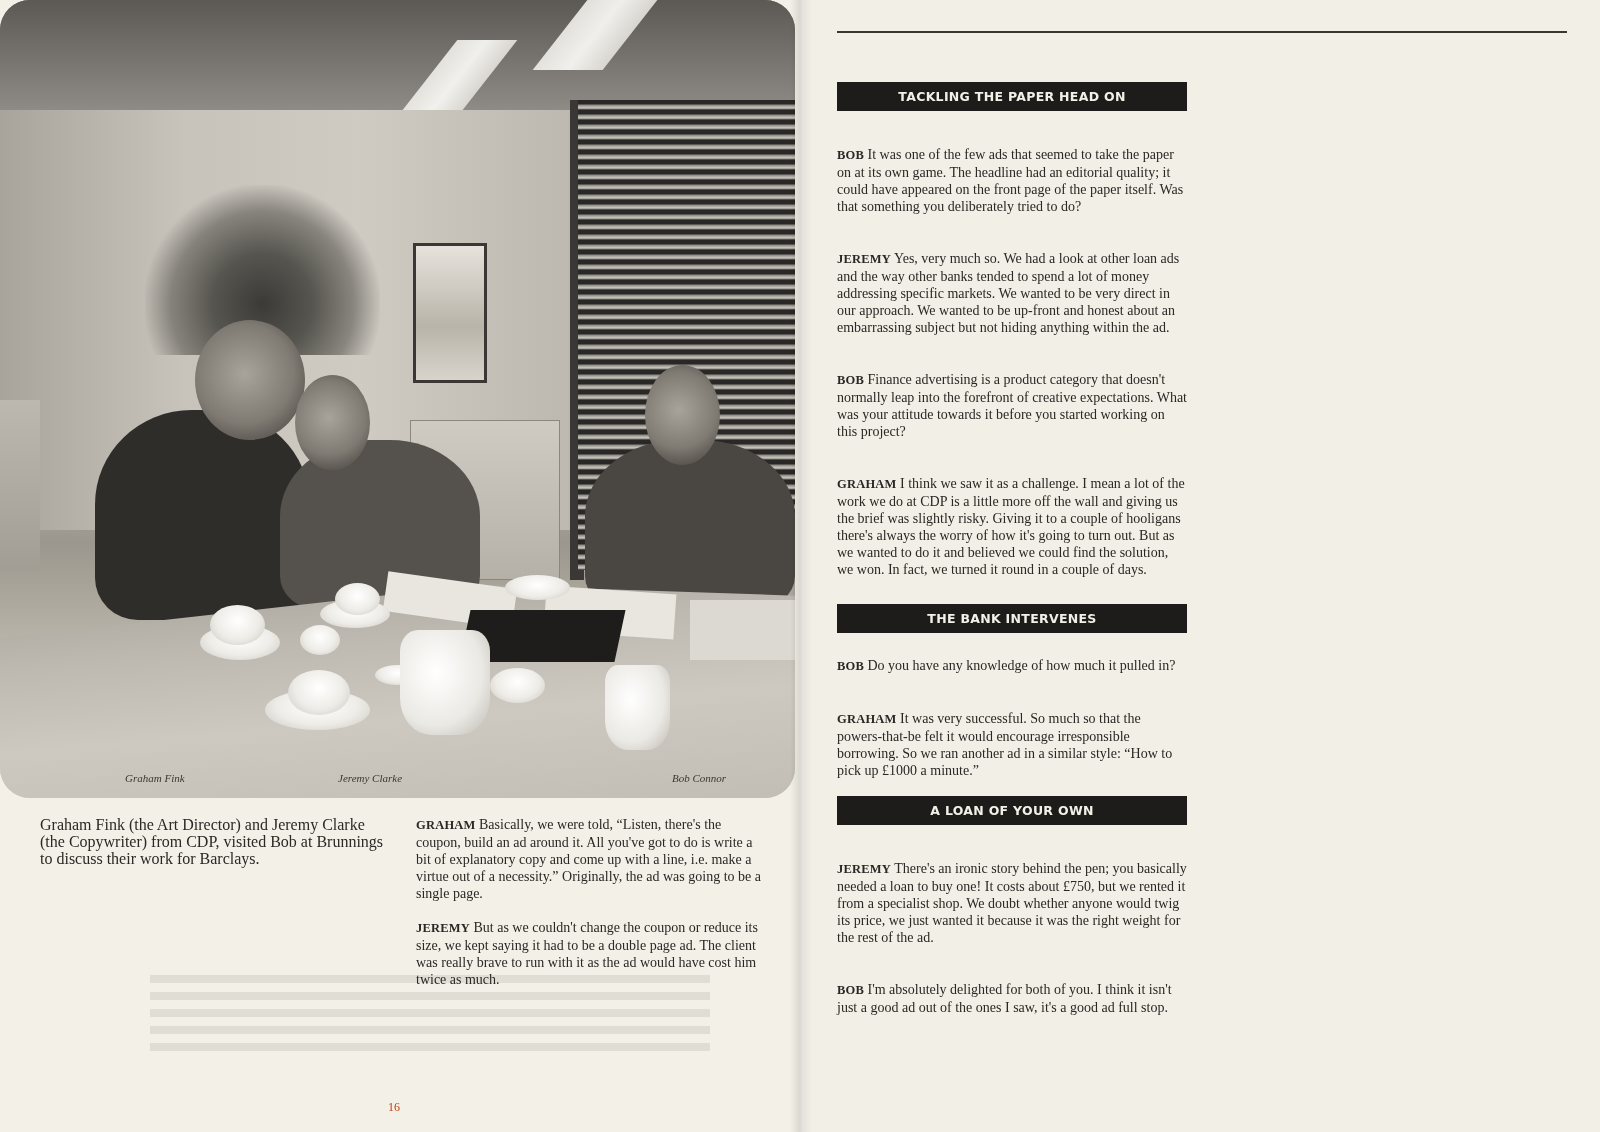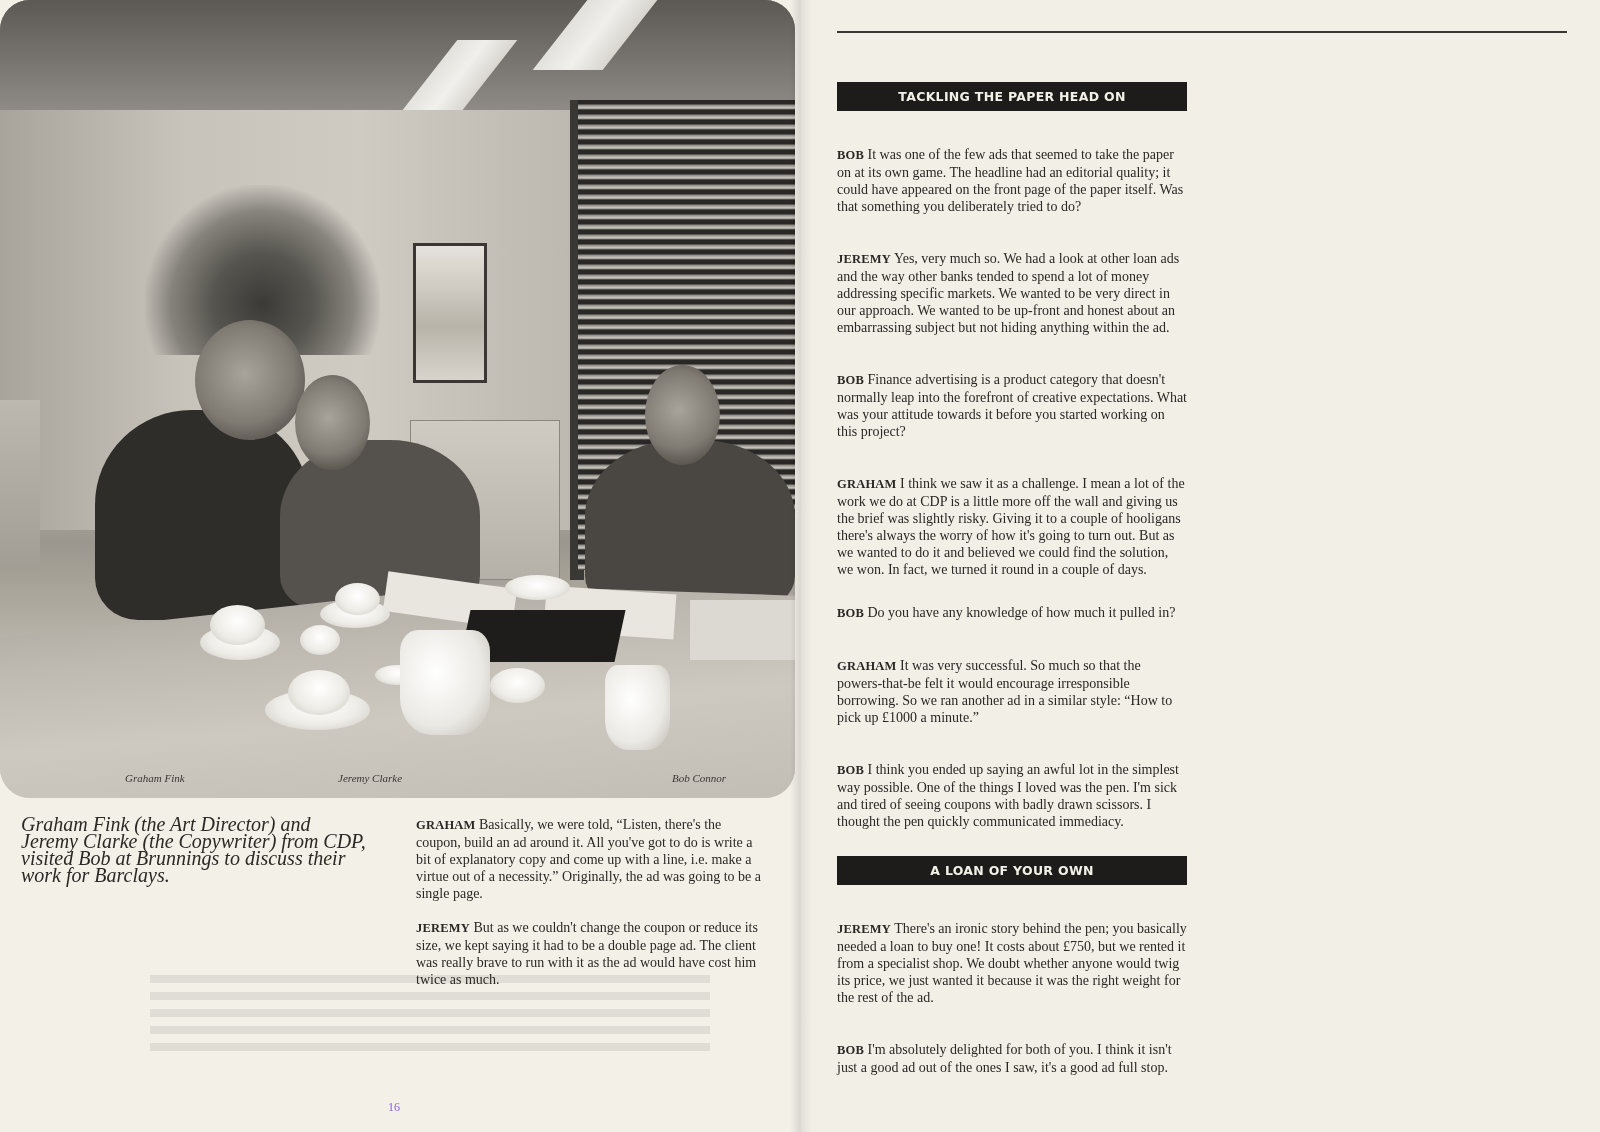--- a/index.html
+++ b/index.html
@@ -42,25 +42,25 @@
     .interview-bar { position: absolute; left: 37px; top: 30px; width: 725px; height: 42px; }
     .interview-line-top { position: absolute; left: 0; top: 0; width: 725px; height: 3px; background: #2b2926; }
     .interview-title { position: absolute; left: 0; top: 4px; width: 725px; text-align: center;
       font-family: "DejaVu Sans", sans-serif; font-weight: bold; font-size: 15px; letter-spacing: 1px; color: #2a2724; transform: scaleY(1.2); }
     .interview-band { position: absolute; left: 0; top: 27px; width: 725px; height: 14px; background: #2b2926; }
 
     
     .name-caption { position: absolute; top: 772px; font-style: italic; font-size: 11px; color: #3a3733; }
 
     
-    .intro { position: absolute; left: 21px; top: 816px; width: 345px; font-style: italic; font-size: 20px; line-height: 17px; color: #2b2825; }
+    .intro { position: absolute; left: 40px; top: 816px; width: 345px; font-size: 16px; line-height: 17px; color: #2b2825; }
     .col-left { position: absolute; left: 416px; top: 816px; width: 345px; }
     .para { font-size: 14px; line-height: 17px; margin-bottom: 17px; color: #2a2724; }
     .speaker { font-weight: bold; font-size: 12.5px; letter-spacing: 0.2px; }
-    .page-number { position: absolute; left: 388px; top: 1100px; font-size: 12px; color: #8b5cf6; }
+    .page-number { position: absolute; left: 388px; top: 1100px; font-size: 12px; color: #c2410c; }
     .ghost { position: absolute; left: 150px; top: 975px; width: 560px; height: 85px; opacity: 0.08;
       background: repeating-linear-gradient(180deg, #000 0px, #000 8px, transparent 8px, transparent 17px); }
 
     
     .rule-top { position: absolute; left: 837px; top: 31px; width: 730px; height: 2px; background: #3a3733; }
     .col-right { position: absolute; left: 837px; top: 82px; width: 350px; }
     .section-head { background: #1e1c1a; color: #f3f0e8; height: 29px; line-height: 29px; text-align: center;
       font-family: "DejaVu Sans", sans-serif; font-weight: bold; font-size: 12.5px; letter-spacing: 0.3px; margin-bottom: 5px; }
     .col-right .para { margin-bottom: 17px; margin-top: 35px; }
     .col-right .gap-after { margin-bottom: 26px; }
@@ -133,23 +133,23 @@
   </div>
   <div class="rule-top"></div>
 
   <div class="col-right">
     <div class="section-head">TACKLING THE PAPER HEAD ON</div>
     <p class="para"><span class="speaker">BOB</span> <span>It was one of the few ads that seemed to take the paper on at its own game. The headline had an editorial quality; it could have appeared on the front page of the paper itself. Was that something you deliberately tried to do?</span></p>
     <p class="para"><span class="speaker">JEREMY</span> <span>Yes, very much so. We had a look at other loan ads and the way other banks tended to spend a lot of money addressing specific markets. We wanted to be very direct in our approach. We wanted to be up-front and honest about an embarrassing subject but not hiding anything within the ad.</span></p>
     <p class="para"><span class="speaker">BOB</span> <span>Finance advertising is a product category that doesn't normally leap into the forefront of creative expectations. What was your attitude towards it before you started working on this project?</span></p>
     <p class="para gap-after"><span class="speaker">GRAHAM</span> <span>I think we saw it as a challenge. I mean a lot of the work we do at CDP is a little more off the wall and giving us the brief was slightly risky. Giving it to a couple of hooligans there's always the worry of how it's going to turn out. But as we wanted to do it and believed we could find the solution, we won. In fact, we turned it round in a couple of days.</span></p>
 
+    <div class="section-head">THE BANK INTERVENES</div>
     <p class="para" style="margin-top:24px;"><span class="speaker">BOB</span> <span>Do you have any knowledge of how much it pulled in?</span></p>
     <p class="para"><span class="speaker">GRAHAM</span> <span>It was very successful. So much so that the powers-that-be felt it would encourage irresponsible borrowing. So we ran another ad in a similar style: “How to pick up £1000 a minute.”</span></p>
-    <p class="para gap-after"><span class="speaker">BOB</span> <span>I think you ended up saying an awful lot in the simplest way possible. One of the things I loved was the pen. I'm sick and tired of seeing coupons with badly drawn scissors. I thought the pen quickly communicated immediacy.</span></p>
 
     <div class="section-head">A LOAN OF YOUR OWN</div>
     <p class="para" style=""><span class="speaker">JEREMY</span> <span>There's an ironic story behind the pen; you basically needed a loan to buy one! It costs about £750, but we rented it from a specialist shop. We doubt whether anyone would twig its price, we just wanted it because it was the right weight for the rest of the ad.</span></p>
     <p class="para"><span class="speaker">BOB</span> <span>I'm absolutely delighted for both of you. I think it isn't just a good ad out of the ones I saw, it's a good ad full stop.</span></p>
   </div>
 
   <div class="gutter"></div>
 </div>
 
 </body></html>

